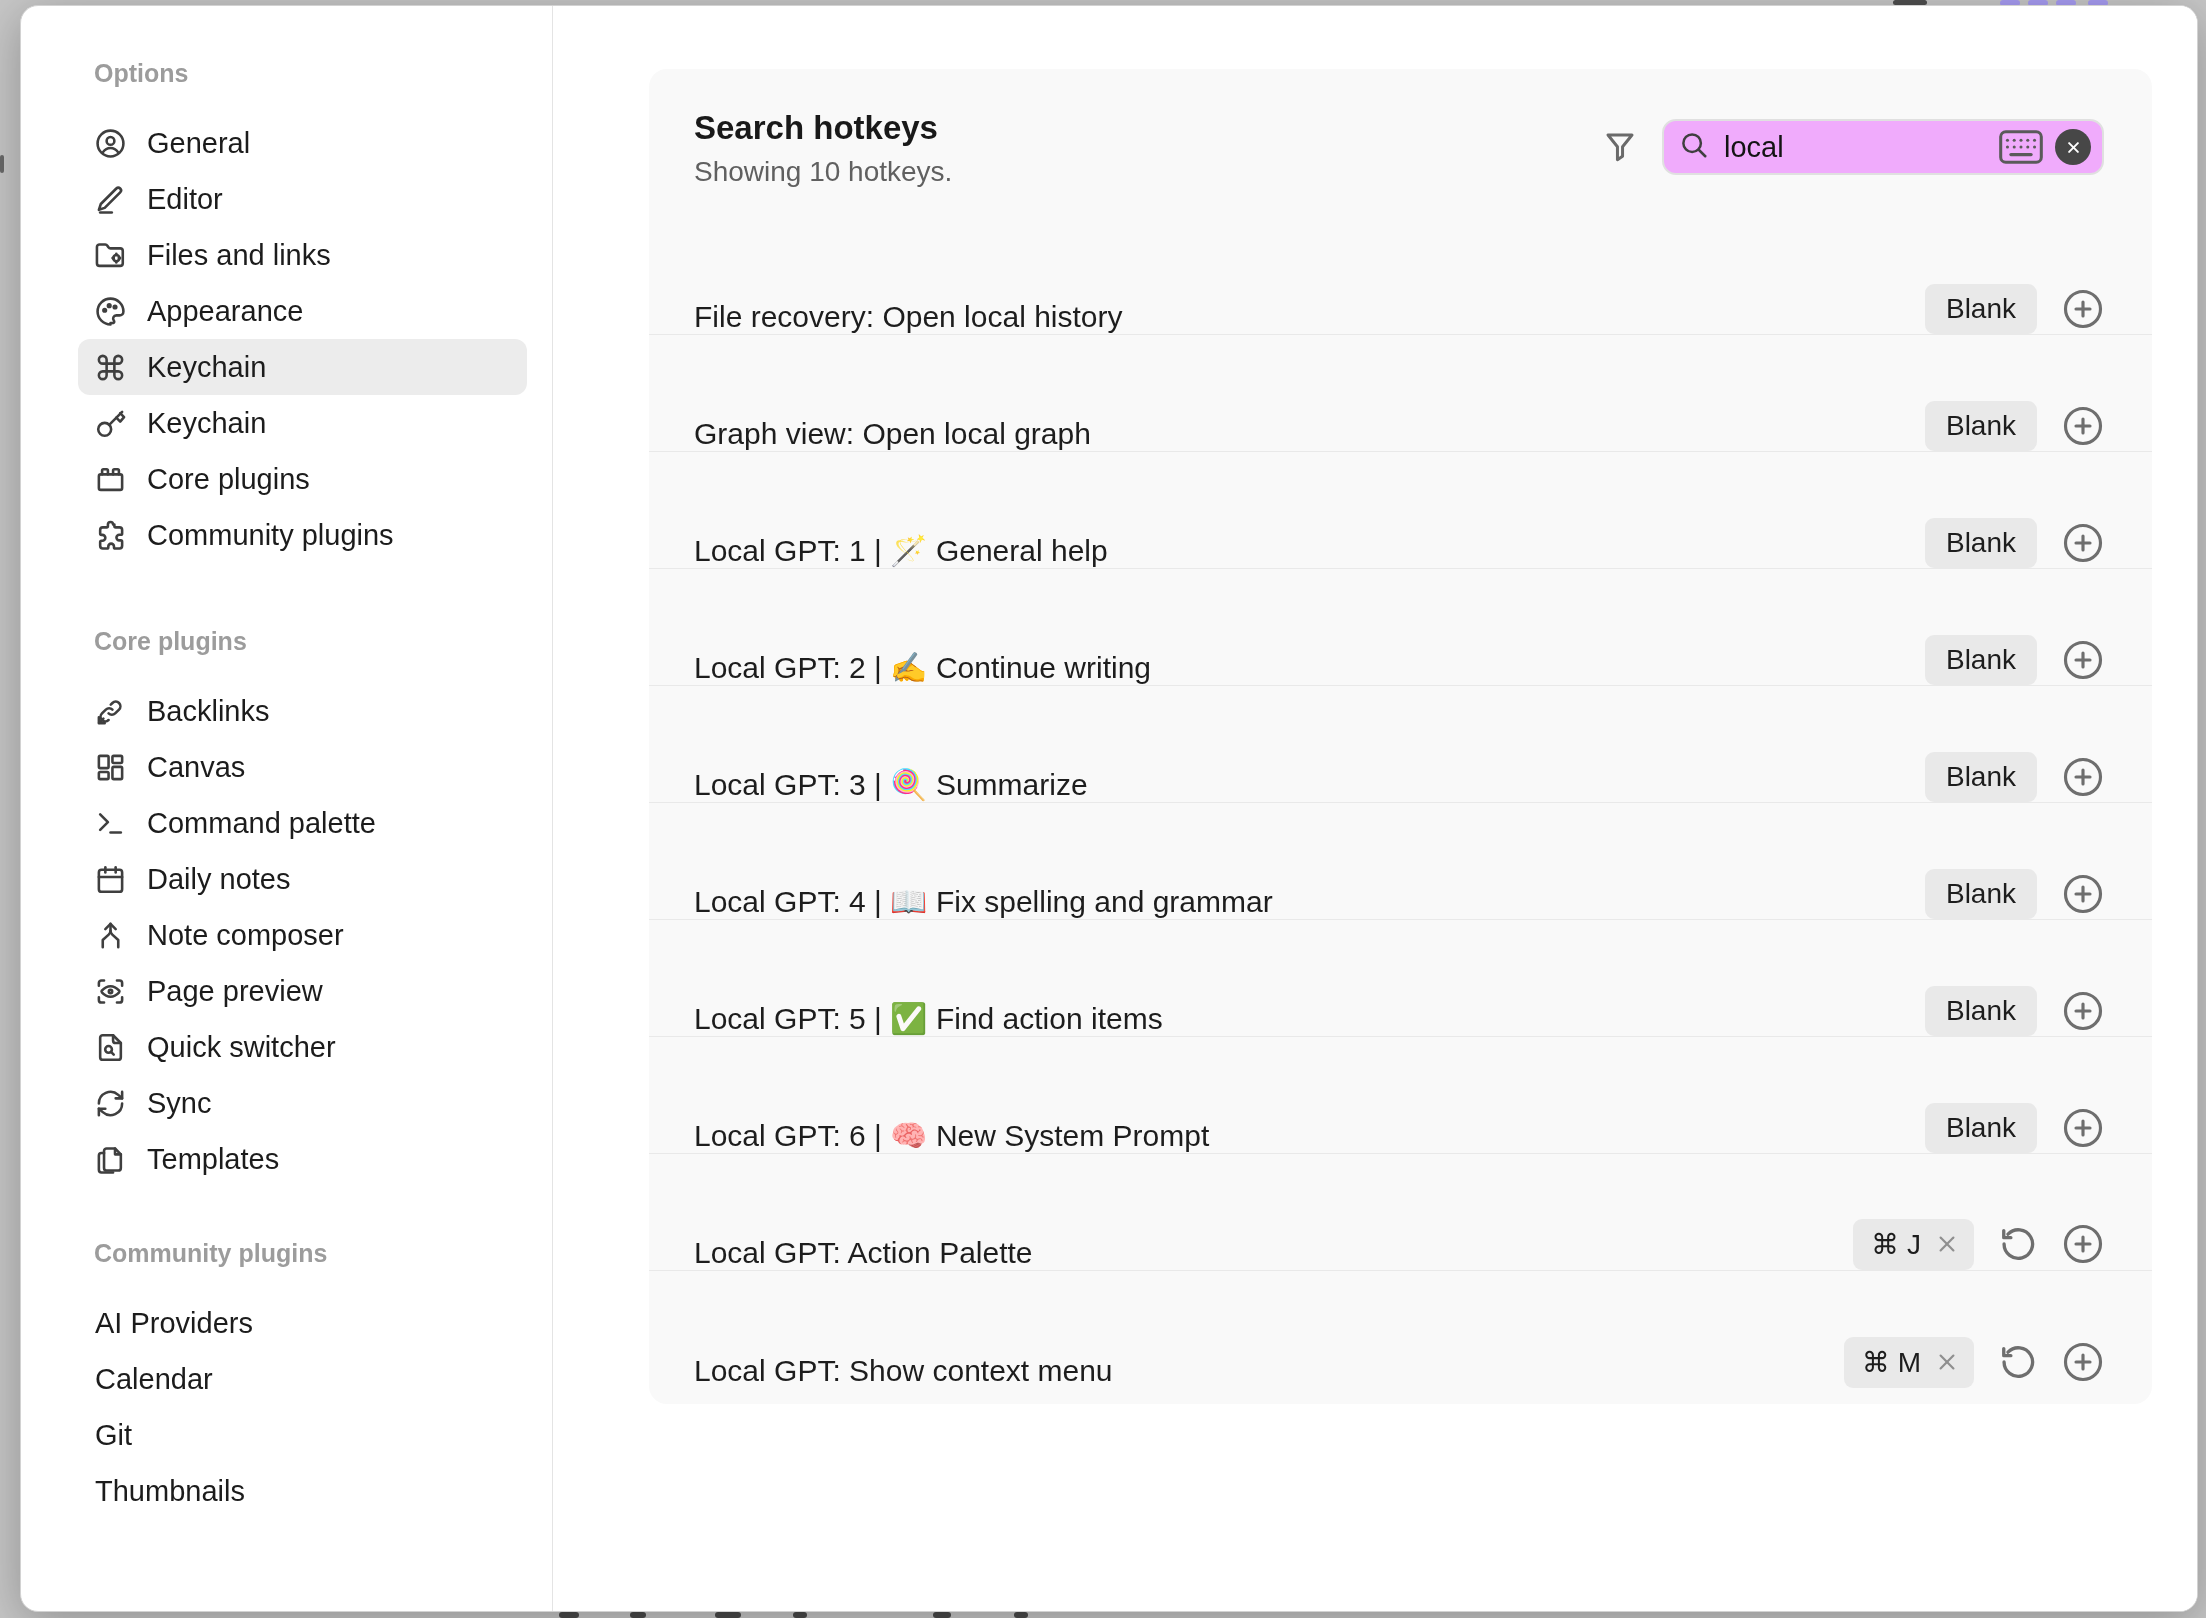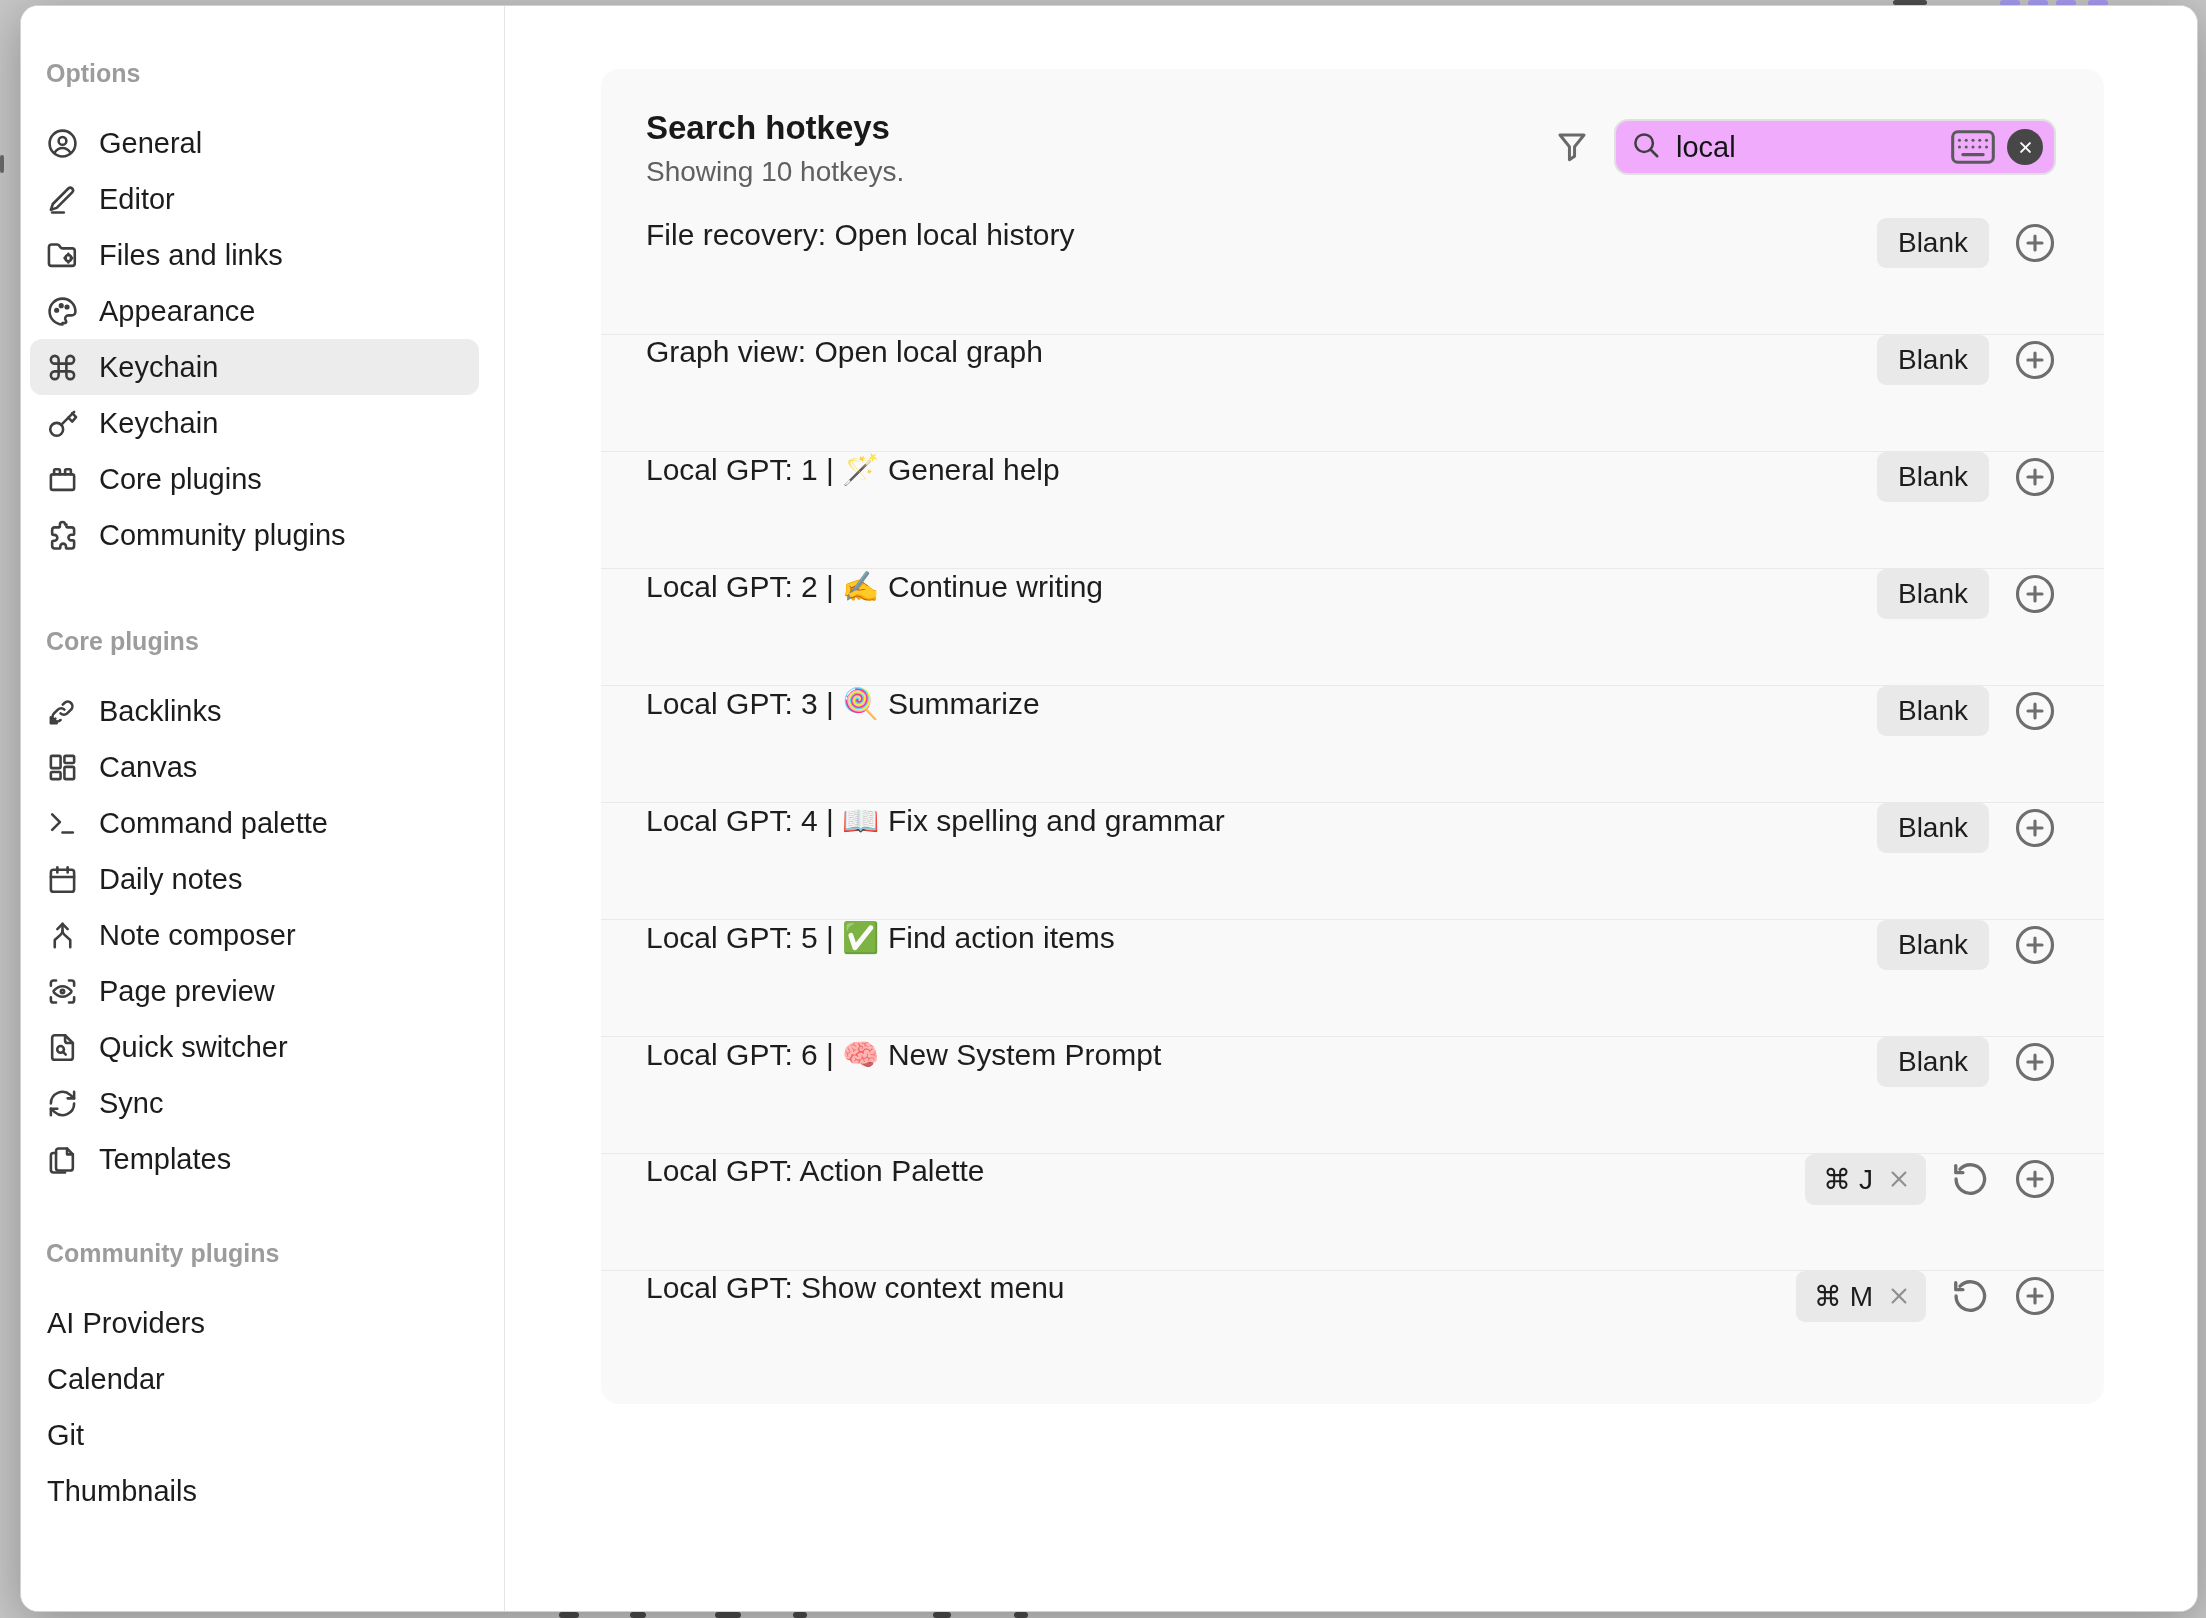--- a/index.html
+++ b/index.html
@@ -8,21 +8,21 @@
     background:#c7c7c7;
     font-family:"Liberation Sans","DejaVu Sans",sans-serif;
     -webkit-font-smoothing:antialiased;
   }
   .bg-frag{position:absolute; border-radius:3px;}
   
   .modal{
     position:absolute; left:20px; top:5px; width:2178px; height:1607px;
     background:#ffffff; border:1px solid #d2d2d2; border-radius:18px;
     box-shadow:0 10px 50px rgba(0,0,0,.28);
-    display:flex; box-sizing:border-box; overflow:hidden;
+    display:flex; box-sizing:border-box; overflow:hidden;padding-left:48px;
   }
   
   .sidebar{
     width:484px; flex:none; border-right:1px solid #e4e4e4;
     padding-top:47px; box-sizing:border-box; overflow:hidden; background:#fff;
   }
   .section-title{
     height:40px; line-height:40px; padding-left:25px;
     color:#9c9c9c; font-size:25px; font-weight:700; margin-bottom:22px;
   }
@@ -61,21 +61,21 @@
     font-size:29px; color:#141414; margin-left:13px;
     font-family:"Liberation Sans","DejaVu Sans",sans-serif;
   }
   .kb-icon{margin-right:12px; display:flex;}
   .kb-icon svg{width:44px;height:34px;stroke:#5a5a5a;fill:none;stroke-width:1.8;stroke-linecap:round;}
   .clear-btn{width:36px;height:36px;border-radius:50%;background:#474747;
     display:flex;align-items:center;justify-content:center;flex:none;cursor:pointer;}
   .clear-btn svg{width:15px;height:15px;stroke:#ffffff;stroke-width:3.2;stroke-linecap:round;}
   
   .rows{margin-top:30px;}
-  .row{height:117px; display:flex; align-items:flex-start; justify-content:space-between;
+  .row{height:117px; display:flex; align-items:flex-end; justify-content:space-between;
     padding:0 48px 0 45px; border-bottom:1px solid #e9e9e9; box-sizing:border-box;}
   .row:last-child{border-bottom:none;}
   .row-label{font-size:30px; color:#1d1d1d;}
   .controls{display:flex; align-items:center; gap:25px;}
   .pill{background:#e9e9e9; border-radius:9px; padding:9px 21px; font-size:28px; color:#1d1d1d;}
   .hk-pill{background:#e9e9e9; border-radius:9px; padding:9px 16px 9px 18px;
     font-size:28px; color:#1d1d1d; display:flex; align-items:center; gap:15px;}
   .hk-x{display:flex; cursor:pointer;}
   .hk-x svg{width:22px;height:22px;stroke:#8f8f8f;stroke-width:2.4;stroke-linecap:round;}
   .icon-btn{display:flex; cursor:pointer; background:none; border:none; padding:0;}

